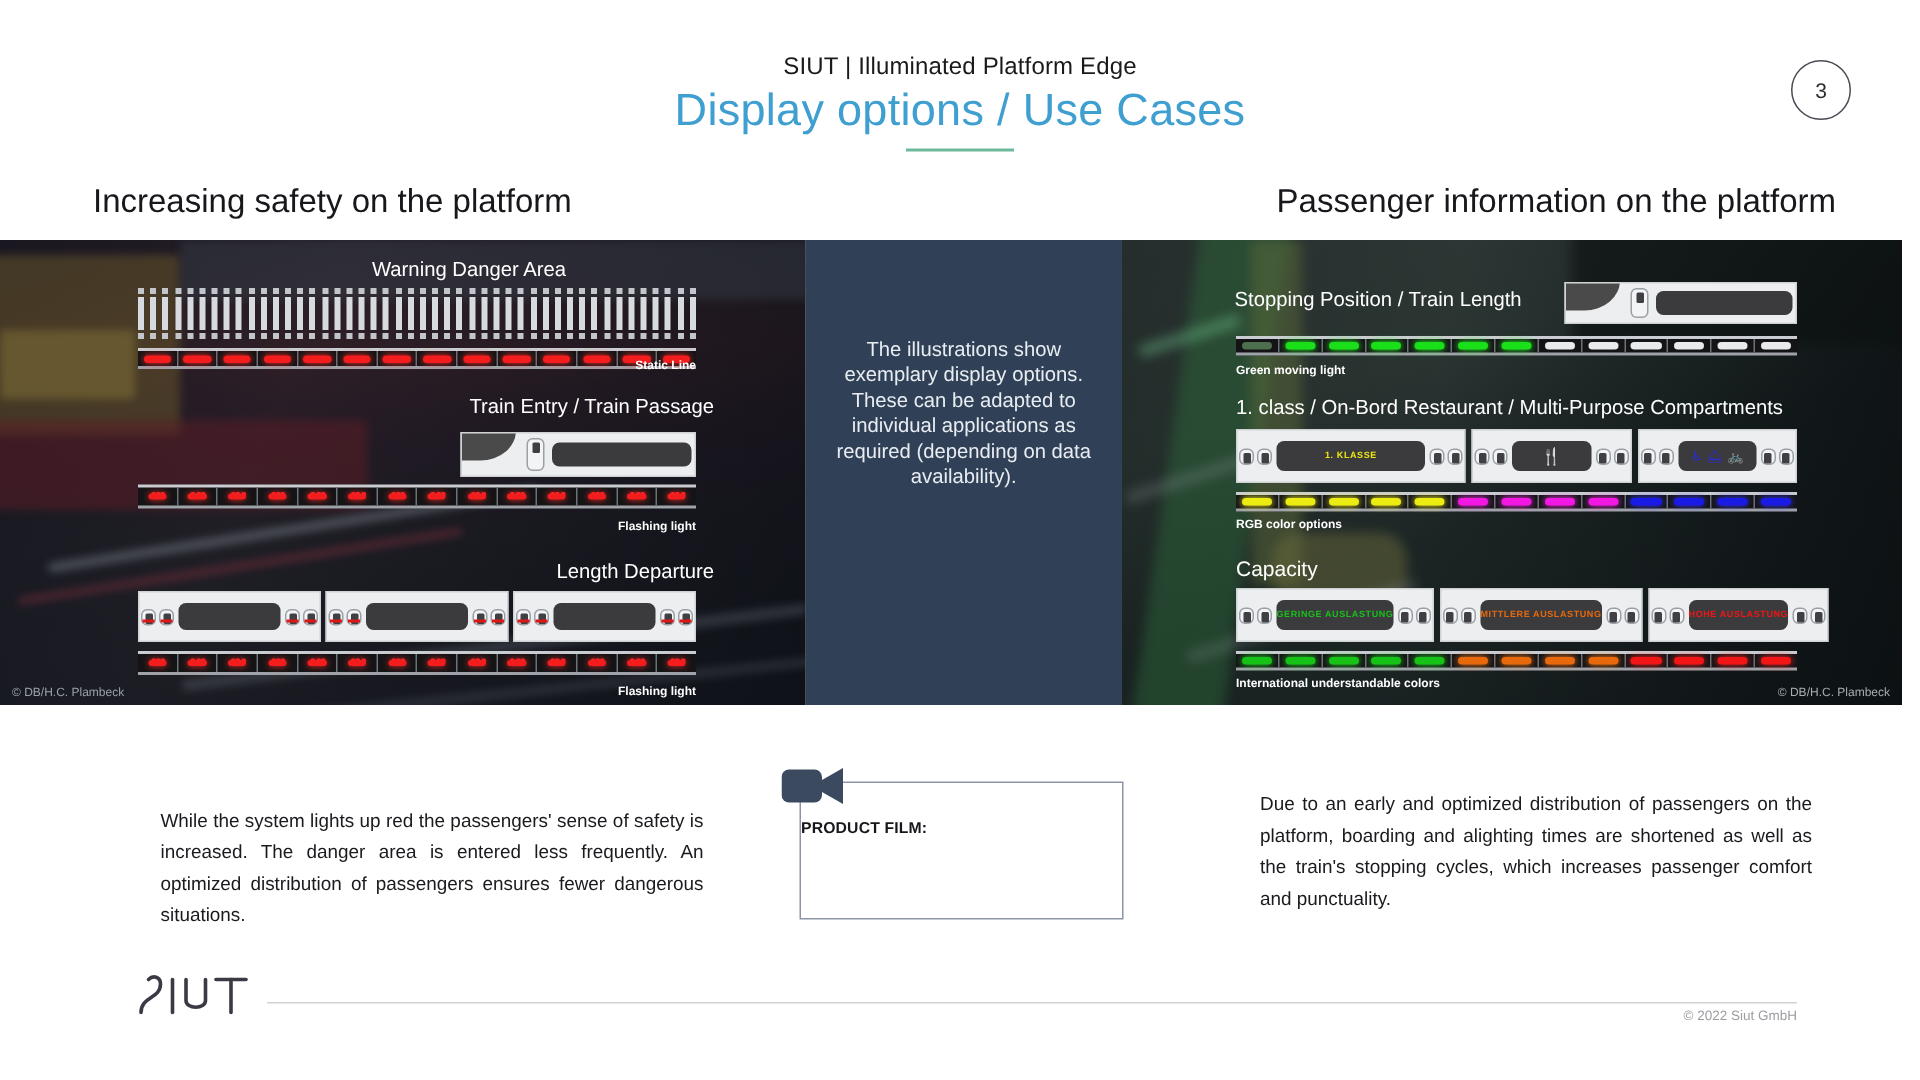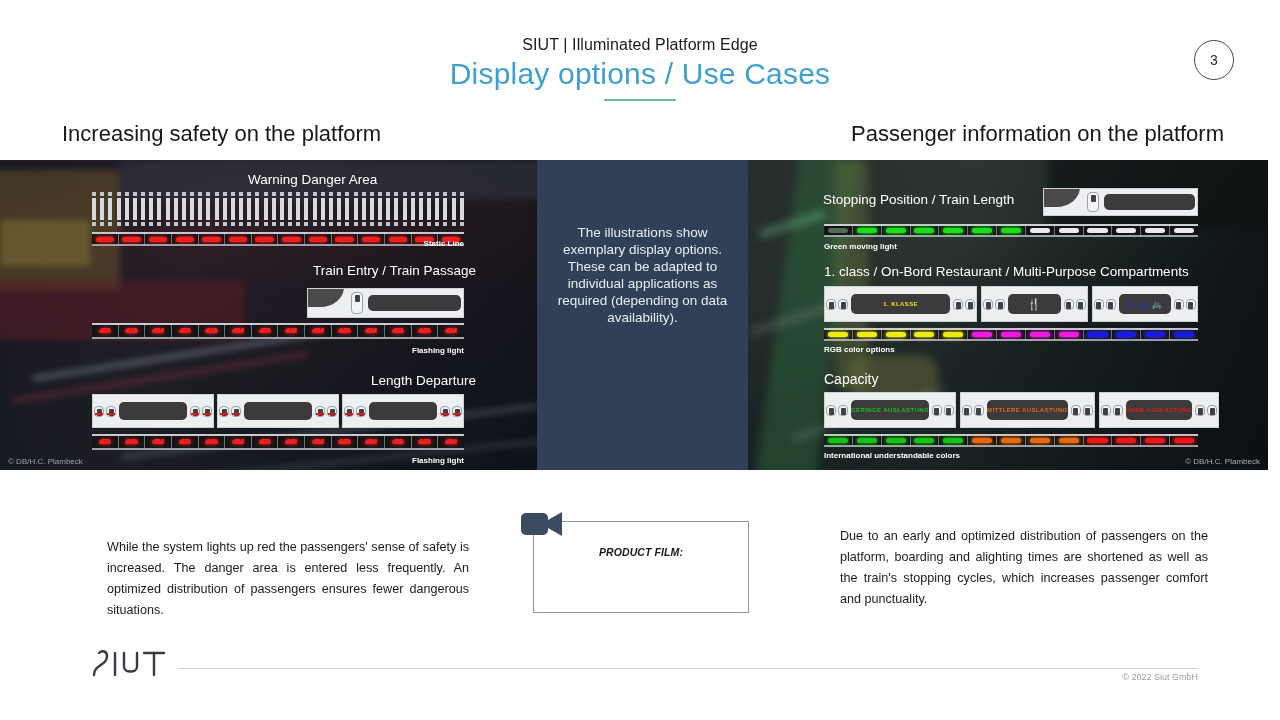--- a/index.html
+++ b/index.html
@@ -112,21 +112,21 @@
   .wicons{display:flex;gap:5px;align-items:center;}
   .redstripe{position:absolute;bottom:2px;left:4px;width:9px;height:2px;background:#e01616;}
 
   
   .body-col{position:absolute;font-size:12.6px;line-height:21px;color:#1b1b1f;text-align:justify;}
   .body-col.l{left:82px;top:537px;width:362px;margin-left:25px;}
   .body-col.r{left:840px;top:526px;width:368px;}
 
   .filmbox{position:absolute;left:533px;top:521px;width:214px;height:90px;border:1px solid #8c96a6;background:#fff;}
   .filmcam{position:absolute;left:521px;top:511px;width:42px;height:26px;}
-  .film-title{position:absolute;left:0;top:24px;width:214px;text-align:center;font-size:10.5px;color:#17171c;font-weight:bold;letter-spacing:.1px;font-style:italic;}
+  .film-title{position:absolute;left:0;top:24px;width:214px;font-size:10.5px;color:#17171c;font-weight:bold;letter-spacing:.1px;}
   .film-link{position:absolute;left:28px;top:46px;width:158px;text-align:center;font-size:10.5px;line-height:13.5px;color:#3f9fd0;text-decoration:none;word-break:break-all;}
 
   
   .footer-rule{position:absolute;left:178px;top:668px;width:1020px;height:1px;background:#cfd2d6;}
   .logo{position:absolute;left:88px;top:648px;width:80px;height:32px;}
   .copyright{position:absolute;right:82px;top:672px;font-size:9px;color:#9a9da2;}
 </style>
 </head>
 <body>
 

